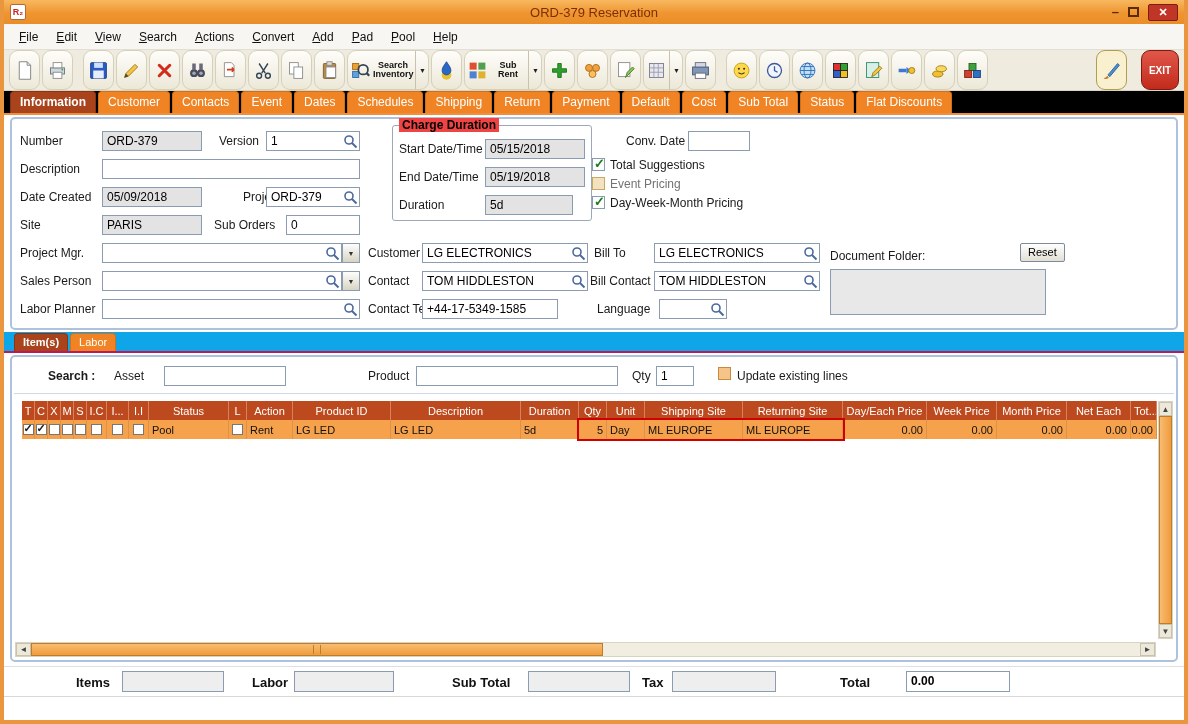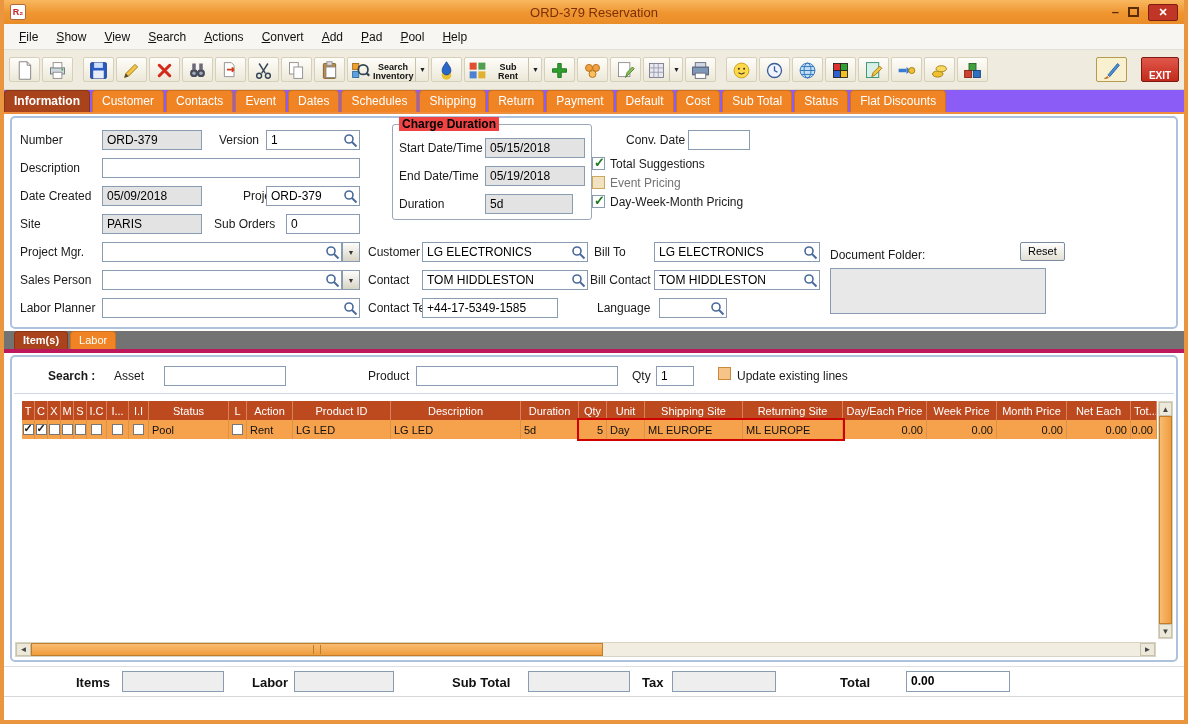--- a/index.html
+++ b/index.html
@@ -10,29 +10,29 @@
 .app-icon{width:16px;height:16px;background:#fff;border:1px solid #b06a3a;border-radius:2px;font-size:9px;font-weight:bold;color:#c22;display:flex;align-items:center;justify-content:center;z-index:2}
 .title-text{position:absolute;left:0;right:0;text-align:center;color:#7c2f05;font-size:13px}
 .win-controls{margin-left:auto;display:flex;align-items:center;gap:9px;z-index:2}
 .win-min{color:#5a2a00;font-weight:bold;font-size:13px;line-height:10px}
 .win-max{width:11px;height:10px;border:2px solid #5a2a00}
 .win-close{width:30px;height:17px;background:#c13527;border:1px solid #7d1c12;border-radius:2px;color:#fff;font-size:11px;font-weight:bold;display:flex;align-items:center;justify-content:center}
 .menubar{flex:0 0 26px;background:#f7f6f2;border-bottom:1px solid #e2dfd6;display:flex;align-items:center;padding-left:6px}
 .menu-item{display:inline-block;padding:4px 9px;color:#111}
 .menu-item::first-letter{text-decoration:underline}
 .toolbar{flex:0 0 40px;background:#efecdf;border-bottom:1px solid #d9d5c5;display:flex;align-items:center;padding:0 5px;gap:2px}
-.tbtn{height:25px;min-width:31px;display:flex;align-items:flex-end;justify-content:center;background:linear-gradient(#fefdf9,#ece8d8);border:1px solid #d6d0ba;border-radius:2px;gap:2px;padding:0 2px}
+.tbtn{height:40px;min-width:31px;display:flex;align-items:center;justify-content:center;background:linear-gradient(#fefdf9,#ece8d8);border:1px solid #d6d0ba;border-radius:9px;gap:2px;padding:0 2px}
 .tbtn svg{width:21px;height:21px;flex:0 0 auto}
 .tbtn .lbl{font-size:9px;font-weight:bold;line-height:9px;color:#111;width:46px;text-align:center}
 .tbtn .lbl.sr{width:40px}
 .dd{font-size:7px;color:#222;border-left:1px solid #c9c3ae;padding-left:3px;align-self:stretch;display:flex;align-items:center}
 .tsep{width:6px;flex:0 0 6px}
 .tbtn.pressed{background:#f8f0cf;border:1px solid #b39b52;margin-left:auto}
 .tbtn.exit{background:linear-gradient(#e0574a,#c22b1b);border:1px solid #801a10;color:#fff;font-weight:bold;font-size:10px;min-width:38px;margin-left:12px}
-.tabrow{flex:0 0 24px;display:flex;align-items:flex-start;gap:2px;padding-left:0;background:#8b5cf6;border-bottom:2px solid #ef8e3d}
+.tabrow{flex:0 0 24px;display:flex;align-items:flex-start;gap:2px;padding-left:6px;background:#000000;border-bottom:2px solid #ef8e3d}
 .tab{background:#f08424;color:#fff;padding:3px 9px 4px;border-radius:4px 4px 0 0;border:1px solid #d0701c;border-bottom:none;white-space:nowrap}
 .tab.selected{background:#a8431c;border-color:#8a3414;font-weight:bold}
 .info-panel{flex:0 0 213px;margin:2px 6px;border:2px solid #aec2de;border-radius:5px;position:relative;background:#fff}
 .lab{position:absolute;color:#1a1a1a;white-space:nowrap}
 .fld{position:absolute;height:20px;border:1px solid #8a9cb2;background:#fff;padding:2px 4px;white-space:nowrap;overflow:hidden}
 .fld.ro{background:#e3e3e3}
 .fld.withmag{padding-right:18px}
 .mag{position:absolute;right:1px;top:2px;width:15px;height:15px}
 .mag svg{width:15px;height:15px}
 .combo-btn{position:absolute;width:18px;height:20px;background:linear-gradient(#fdfdfb,#d8d4c4);border:1px solid #8a9cb2;font-size:7px;color:#333;display:flex;align-items:center;justify-content:center}
@@ -42,21 +42,21 @@
 .cbx.checked::after{content:"✓";position:absolute;top:-3px;left:1px;font-size:13px;font-weight:bold;color:#1c7c1c}
 .cbx.disabled{background:#f2e2c2;border-color:#c9a860}
 .lab.dim{color:#737373}
 .comments-wrap{position:absolute;left:740px;top:2px;width:424px;height:110px;border:2px solid #aec2de;border-radius:5px}
 .ctab{position:absolute;font-size:11px;color:#fff;padding:2px 8px;border-radius:3px 3px 0 0;border:1px solid #d0701c;border-bottom:none;white-space:nowrap}
 .ctab.selected{background:#a8431c;border-color:#8a3414;font-weight:bold}
 .ctab.plain{background:#f08424}
 .comments-box{position:absolute;left:8px;top:21px;width:272px;height:82px;border:1px solid #8a9cb2;background:#ececec}
 .reset-btn{position:absolute;height:19px;padding:2px 7px;background:linear-gradient(#fff,#e3dfd2);border:1px solid #7a8aa0;border-radius:2px;font-size:11px}
 .doc-box{position:absolute;border:1px solid #8a9cb2;background:#e8e8e8}
-.items-tabrow{flex:0 0 21px;display:flex;align-items:flex-end;gap:2px;padding-left:10px;background:#737373;border-bottom:4px solid #be185d}
+.items-tabrow{flex:0 0 21px;display:flex;align-items:flex-end;gap:2px;padding-left:10px;background:#0ea5e9;border-bottom:2px solid #be185d}
 .items-panel{flex:1;margin:2px 6px 4px;border:2px solid #aec2de;border-radius:5px;position:relative;background:#fff;overflow:hidden}
 .search-divider{position:absolute;left:2px;right:2px;top:36px;border-top:1px solid #ccd8ea}
 .upd-cb{position:absolute;width:13px;height:13px;border:1px solid #c98a3c;background:#f6c488}
 .table{position:absolute;left:10px;top:44px;width:1135px}
 .thead{display:flex;height:19px;background:#bc4a1e}
 .th{color:#fff;font-size:11px;display:flex;align-items:center;justify-content:center;border-right:1px solid #d8825c;overflow:hidden;white-space:nowrap}
 .th.left{justify-content:flex-start;padding-left:3px}
 .tr{display:flex;height:19px;background:#f6a14c}
 .td{font-size:11px;color:#111;display:flex;align-items:center;border-right:1px solid #dd9347;overflow:hidden;white-space:nowrap;padding-left:3px}
 .td.num{justify-content:flex-end;padding-right:3px;padding-left:0}
@@ -91,21 +91,21 @@
     <div class="title-text">ORD-379 Reservation</div>
     <div class="win-controls">
       <div class="win-min">–</div>
       <div class="win-max"></div>
       <div class="win-close">✕</div>
     </div>
   </div>
 
   <div class="menubar">
     <span class="menu-item">File</span>
-    <span class="menu-item">Show</span>
+    <span class="menu-item">Edit</span>
     <span class="menu-item">View</span>
     <span class="menu-item">Search</span>
     <span class="menu-item">Actions</span>
     <span class="menu-item">Convert</span>
     <span class="menu-item">Add</span>
     <span class="menu-item">Pad</span>
     <span class="menu-item">Pool</span>
     <span class="menu-item">Help</span>
   </div>
 

